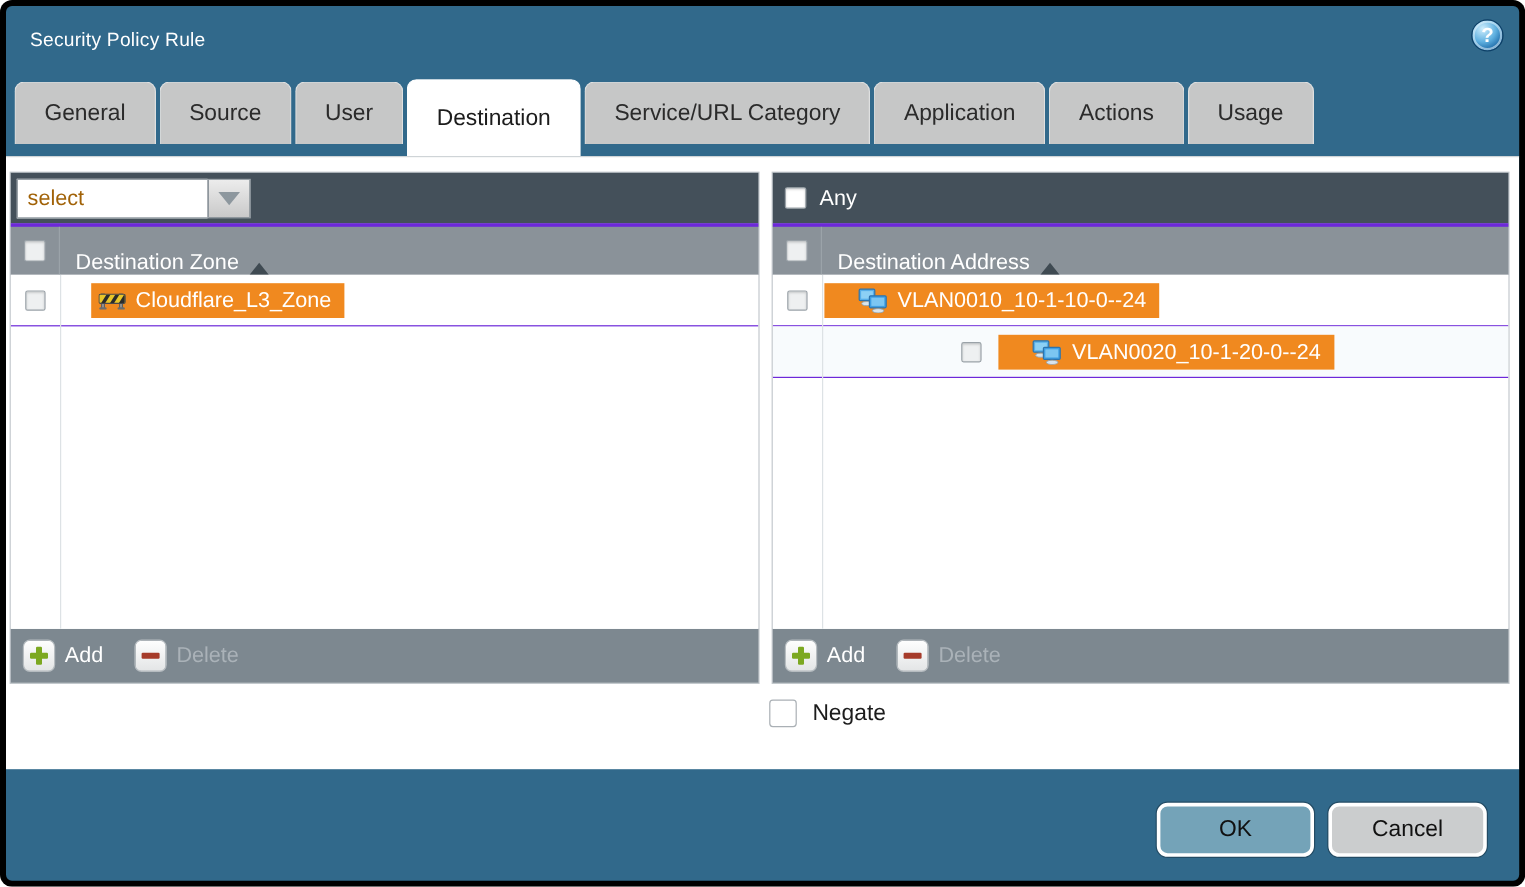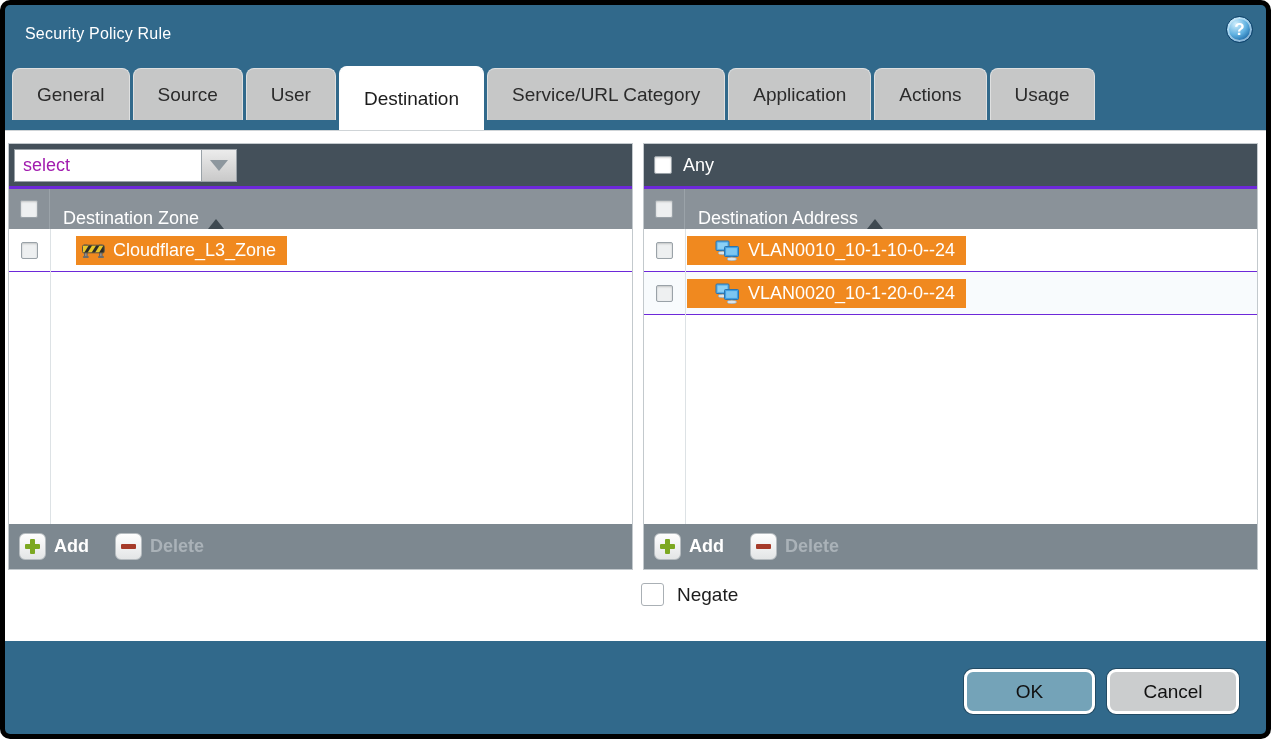--- a/index.html
+++ b/index.html
@@ -26,51 +26,51 @@
 
   
   .content{position:absolute;left:0;top:125px;right:0;height:511px;background:#fff;border-top:1px solid #cfd4d7;}
 
   .panel{position:absolute;top:13px;height:425px;display:flex;flex-direction:column;box-shadow:0 0 0 1px #c3c9cd;}
   .panel-left{left:4px;width:623px;}
   .panel-right{left:639px;width:613px;}
 
   .panel-header{height:42px;background:#44505A;display:flex;align-items:center;padding:0 5px;flex:none;}
   .combo{display:flex;height:33px;}
-  .combo input{width:187px;height:33px;border:1px solid #9aa2a8;border-right:none;padding:0 8px;
-               font-size:18px;color:#a21caf;font-family:"Liberation Sans",sans-serif;outline:none;}
+  .combo input{width:159px;height:33px;border:1px solid #9aa2a8;border-right:none;padding:0 8px;
+               font-size:18px;color:#a16207;font-family:"Liberation Sans",sans-serif;outline:none;}
   .combo-btn{width:36px;height:33px;background:linear-gradient(#ececec,#c9c9c9);border:1px solid #9aa2a8;
              display:flex;align-items:center;justify-content:center;cursor:pointer;}
   .tri-down{width:0;height:0;border-left:9px solid transparent;border-right:9px solid transparent;border-top:11px solid #8d979e;}
 
   .any-wrap{display:flex;align-items:center;gap:11px;padding-left:5px;}
   .any-label{color:#fff;font-size:18px;}
 
   .checkbox{width:18px;height:18px;background:#fff;border:1px solid #9aa2a8;border-radius:2px;
             box-shadow:inset 0 1px 2px rgba(0,0,0,.18);display:inline-block;flex:none;cursor:pointer;}
   .checkbox.dim{background:#eef0f1;}
 
   .table-header{height:43px;background:#8A9299;border-top:3px solid #6d28d9;display:flex;align-items:flex-end;flex:none;}
   .cb-col{width:41px;flex:none;display:flex;align-items:center;justify-content:center;align-self:stretch;border-right:1px solid #9ba3a9;}
   .th-label{color:#fff;font-size:18px;padding-left:13px;}
   .sort-asc{width:0;height:0;border-left:8px solid transparent;border-right:8px solid transparent;border-bottom:10px solid #3f4a52;margin-left:9px;}
 
   .rows{flex:1;background:#fff;position:relative;overflow:hidden;}
   .rows:before{content:"";position:absolute;left:41px;top:0;bottom:0;width:1px;background:#dde2e5;}
   .row{height:43px;display:flex;align-items:center;border-bottom:1px solid #6d28d9;}
-  .row.alt{background:#f8fbfd;}
+  .row.alt{background:#f8fbfd;justify-content:center;}
   .row .cb-col{border-right:none;height:43px;}
   .row .checkbox{width:17px;height:17px;}
   .chip{display:inline-flex;align-items:center;gap:8px;height:29px;padding:0 11px 0 6px;background:#F0891F;color:#fff;
         font-size:18px;cursor:pointer;white-space:nowrap;}
   .panel-left .chip{margin-left:26px;}
   .panel-right .chip{margin-left:2px;padding-left:28px;}
   .chip-icon{display:inline-flex;align-items:center;}
 
-  .toolbar{height:45px;background:#7D8890;display:flex;align-items:center;padding-left:10px;gap:26px;flex:none;font-weight:bold;}
+  .toolbar{height:45px;background:#7D8890;display:flex;align-items:center;padding-left:10px;gap:26px;flex:none;}
   .tool{display:flex;align-items:center;gap:8px;cursor:pointer;}
   .tool-btn{width:27px;height:27px;border-radius:6px;background:linear-gradient(#fefefe,#e3e5e6);
             border:1px solid #b6bcc0;display:flex;align-items:center;justify-content:center;}
   .tool-label{font-size:18px;color:#fff;}
   .tool.disabled .tool-label{color:#aab2b8;}
   .tool.disabled{cursor:default;}
   .plus{position:relative;width:15px;height:15px;}
   .plus:before,.plus:after{content:"";position:absolute;background:#7CA821;border-radius:1px;}
   .plus:before{left:5px;top:0;width:5px;height:15px;}
   .plus:after{left:0;top:5px;width:15px;height:5px;}

